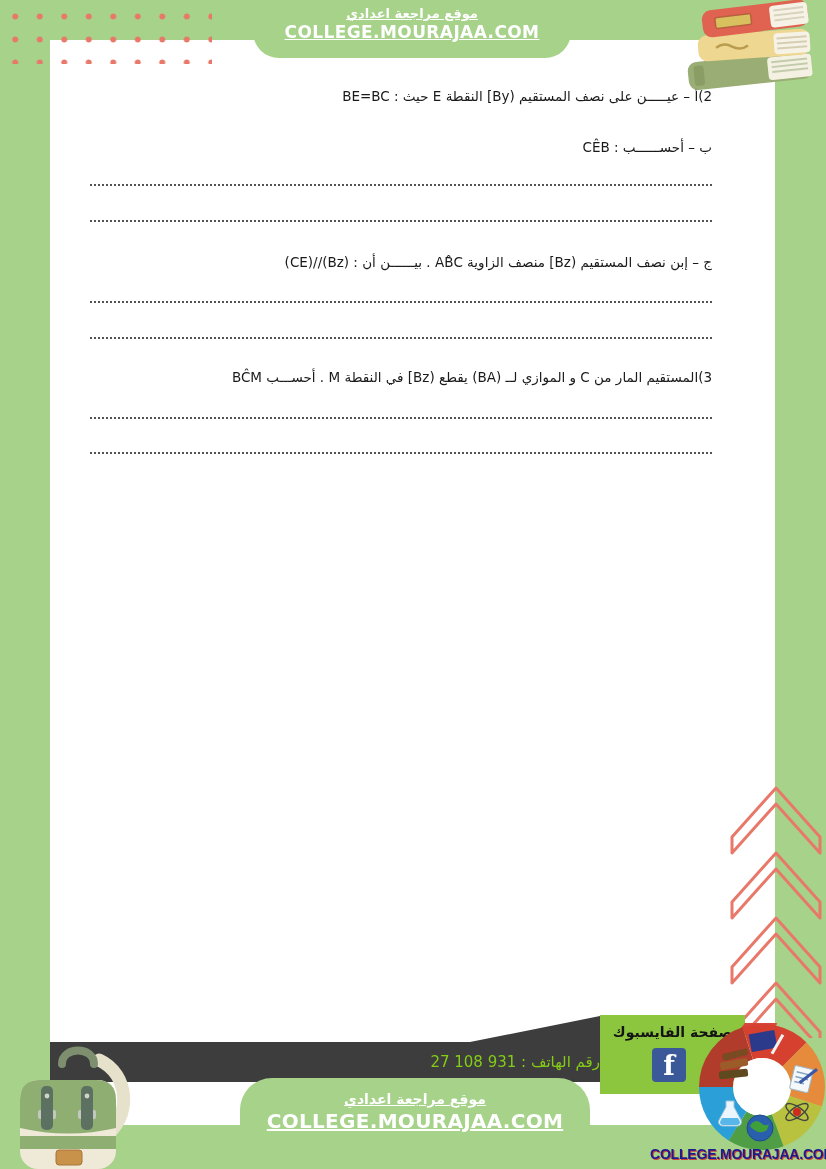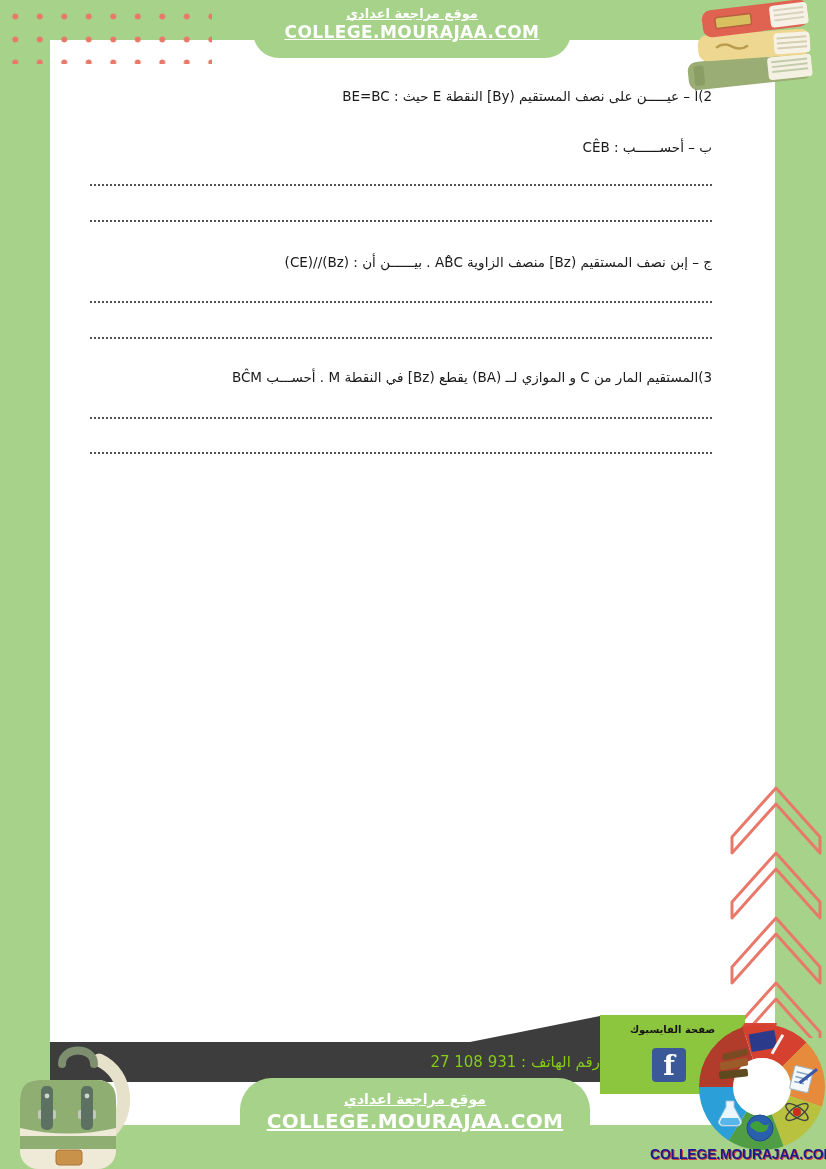--- a/index.html
+++ b/index.html
@@ -36,21 +36,21 @@
   .dotline{left:90px;width:622px;height:0;border-top:2px dotted #3c3c3c;z-index:3;opacity:.88;}
   
   .chevrons{left:728px;top:782px;z-index:2;}
   
   .black-banner{left:50px;top:1042px;width:550px;height:40px;background:#3d3d3d;z-index:3;}
   .banner-wedge{left:470px;top:1016px;width:130px;height:26px;background:#3d3d3d;z-index:3;
     clip-path:polygon(0 100%,100% 0,100% 100%);}
   .phone{width:100%;text-align:right;line-height:40px;color:#84cc16;font-size:15px;direction:rtl;unicode-bidi:plaintext;}
   
   .fb-panel{left:600px;top:1015px;width:145px;height:79px;background:#8cc63f;z-index:4;}
-  .fb-label{text-align:center;color:#141414;font-size:10px;font-weight:bold;margin-top:9px;direction:rtl;}
+  .fb-label{text-align:center;color:#141414;font-size:14px;font-weight:bold;margin-top:9px;direction:rtl;}
   .fb-icon{position:absolute;left:52px;top:33px;width:34px;height:34px;background:#3b5998;border-radius:4px;
     color:#fff;font-family:"DejaVu Serif",serif;font-weight:bold;font-size:27px;text-align:center;line-height:36px;}
   
   .logo{left:698px;top:1023px;width:128px;height:128px;z-index:5;}
   .logo-caption{left:650px;top:1146px;width:176px;text-align:center;z-index:6;
     font-family:"Liberation Sans",sans-serif;font-weight:bold;font-size:14px;letter-spacing:-.2px;
     color:#1b1b8f;text-shadow:1px 1px 0 #c8473a;}
   
   .bottom-band{left:0;top:1125px;width:826px;height:44px;background:#a6d289;z-index:4;}
   .backpack{left:2px;top:1040px;z-index:7;}

